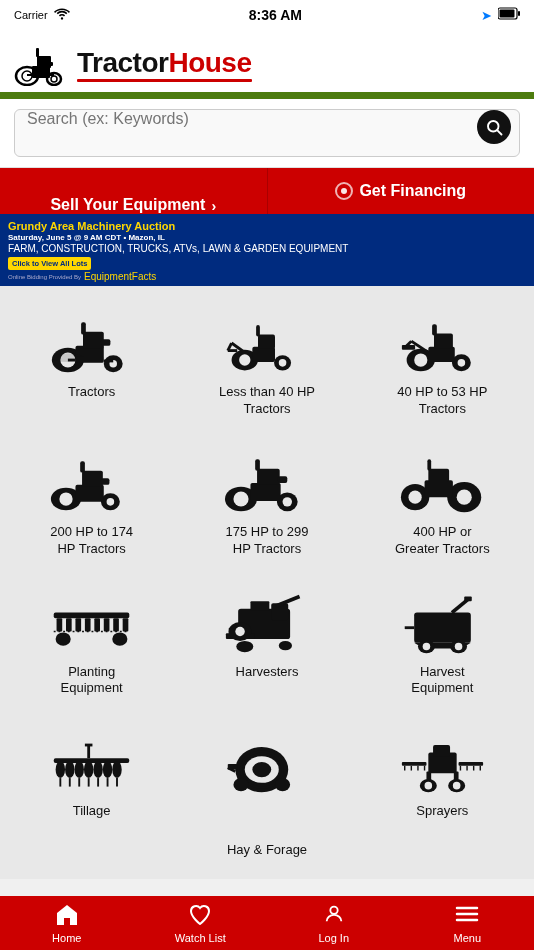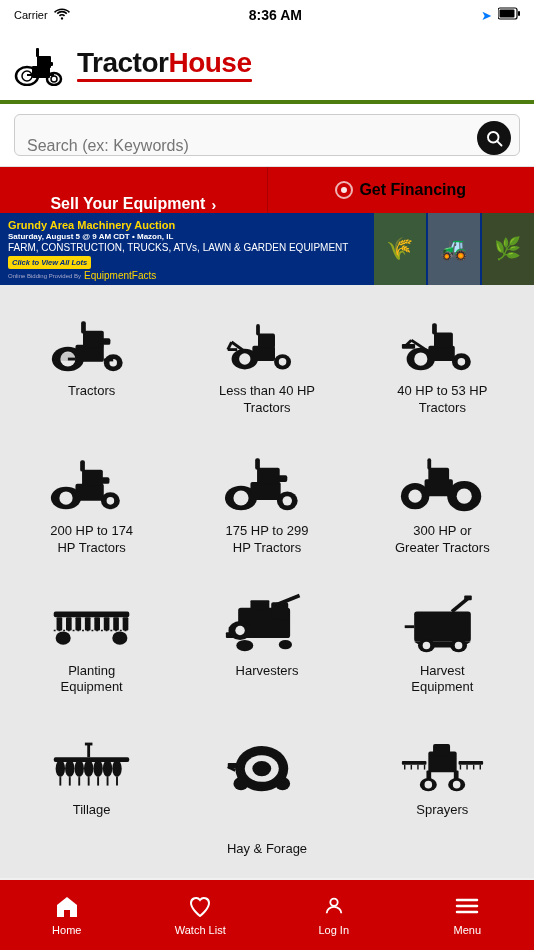--- a/index.html
+++ b/index.html
@@ -21,44 +21,44 @@
       padding: 6px 14px 4px;
       height: 28px;
     }
     .status-left { font-size: 11px; font-weight: 500; display: flex; align-items: center; gap: 6px; }
     .status-center { font-size: 14px; font-weight: 600; }
     .status-right { display: flex; align-items: center; gap: 6px; }
 
     
     .header {
       background: #fff;
-      padding: 10px 14px 8px;
-      border-bottom: 4px solid #4d7c0f;
+      padding: 10px 14px 0;
+      border-bottom: 7px solid #4d7c0f;
     }
     .logo-container { display: flex; align-items: center; gap: 8px; }
     .logo-tractor { font-size: 40px; line-height: 1; }
     .logo-text { display: flex; flex-direction: column; line-height: 1; }
     .logo-name { font-size: 28px; font-weight: 800; color: #111; letter-spacing: -0.5px; }
     .logo-name span { color: #cc0000; }
     .logo-underline { height: 3px; background: #cc0000; margin-top: 2px; border-radius: 1px; }
 
     
     .search-container {
       background: #fff;
       padding: 10px 14px;
       border-bottom: 1px solid #e0e0e0;
     }
     .search-bar {
       display: flex;
-      align-items: flex-end;
+      align-items: flex-start;
       border: 1px solid #ccc;
       border-radius: 6px;
       background: #f9f9f9;
       padding: 0 8px 0 12px;
-      height: 42px;
+      height: 48px;
     }
     .search-input {
       flex: 1;
       border: none;
       background: transparent;
       font-size: 16px;
       color: #555;
       outline: none;
     }
     .search-btn {
@@ -91,21 +91,21 @@
       cursor: pointer;
       display: flex;
       align-items: flex-end;
       justify-content: center;
       gap: 6px;
       border-right: 1px solid #aa0000;
     }
     .btn-financing {
       flex: 1;
       background: #cc0000;
-      color: #000000;
+      color: #ffffff;
       border: none;
       font-size: 16px;
       font-weight: 700;
       cursor: pointer;
       display: flex;
       align-items: center;
       justify-content: center;
       gap: 6px;
     }
     .chevron { font-size: 14px; }
@@ -126,40 +126,40 @@
     }
 
     
     .banner-ad {
       background: #002b7f;
       padding: 0;
       overflow: hidden;
       height: 72px;
       display: flex;
       align-items: stretch;
+      flex-direction: column;
     }
     .banner-left {
       background: #002b7f;
       padding: 6px 8px;
       flex: 1.2;
       display: flex;
       flex-direction: column;
       justify-content: space-between;
     }
     .banner-title { color: #FFD700; font-size: 11px; font-weight: 800; line-height: 1.2; }
     .banner-subtitle { color: white; font-size: 10px; line-height: 1.3; }
     .banner-badge {
       background: #FFD700;
       color: #002b7f;
       font-size: 7.5px;
       font-weight: 800;
       padding: 2px 4px;
       border-radius: 2px;
       display: inline-block;
-      font-style: italic;
     }
     .equipment-facts { color: #FFD700; font-size: 10px; font-weight: 400; }
     .banner-right {
       display: flex;
       gap: 2px;
       align-items: stretch;
     }
     .banner-img-block {
       width: 52px;
       background: #334;
@@ -207,21 +207,21 @@
       color: #111;
       text-align: center;
       line-height: 1.3;
     }
 
     
     .bottom-nav {
       position: fixed;
       bottom: 0;
       width: 534px;
-      height: 70px;
+      height: 54px;
       background: #cc0000;
       display: flex;
       align-items: center;
     }
     .nav-item {
       flex: 1;
       display: flex;
       flex-direction: column;
       align-items: center;
       justify-content: center;
@@ -314,21 +314,21 @@
       <span class="circle-icon">
           <span class="circle-dot"></span>
         </span>
       <span>Get Financing</span>
     </button>
   </div>
 
   <div class="banner-ad">
     <div class="banner-left">
       <div class="banner-title">Grundy Area Machinery Auction</div>
-      <div style="color:white; font-size:8px; font-weight:600;">Saturday, August 5 @ 9 AM CDT • Mazon, IL</div>
+      <div style="color:white; font-size:8px; font-weight:600;">Saturday, June 5 @ 9 AM CDT • Mazon, IL</div>
       <div class="banner-subtitle">FARM, CONSTRUCTION, TRUCKS, ATVs, LAWN &amp; GARDEN EQUIPMENT</div>
       <div style="display:flex; align-items:center; gap:4px; margin-top:2px;">
         <span class="banner-badge">Click to View All Lots</span>
       </div>
       <div style="display:flex; align-items:center; gap:3px; margin-top:1px;">
         <span style="color:#aac; font-size:6px;">Online Bidding Provided By</span>
         <span class="equipment-facts">EquipmentFacts</span>
       </div>
     </div>
     <div class="banner-right">
@@ -446,21 +446,21 @@
 
           <ellipse cx="16" cy="48" rx="15" ry="14"></ellipse>
           <ellipse cx="16" cy="48" rx="7" ry="7" fill="#e8e8e8"></ellipse>
           <ellipse cx="68" cy="48" rx="18" ry="16"></ellipse>
           <ellipse cx="68" cy="48" rx="8" ry="8" fill="#e8e8e8"></ellipse>
           <rect x="26" y="30" width="30" height="18" rx="2"></rect>
           <rect x="30" y="18" width="22" height="14" rx="2"></rect>
           <rect x="29" y="8" width="4" height="12" rx="2"></rect>
         </svg>
       </div>
-      <div class="category-label" style="white-space:pre-line;">300 HP or
+      <div class="category-label" style="white-space:pre-line;">400 HP or
 Greater Tractors</div>
     </div>
 
     <div class="category-item">
       <div class="category-icon">
         <svg viewBox="0 0 90 65" fill="#111">
 
           <rect x="5" y="22" width="80" height="6" rx="2"></rect>
 
           <rect x="8" y="28" width="6" height="14" rx="1"></rect>

